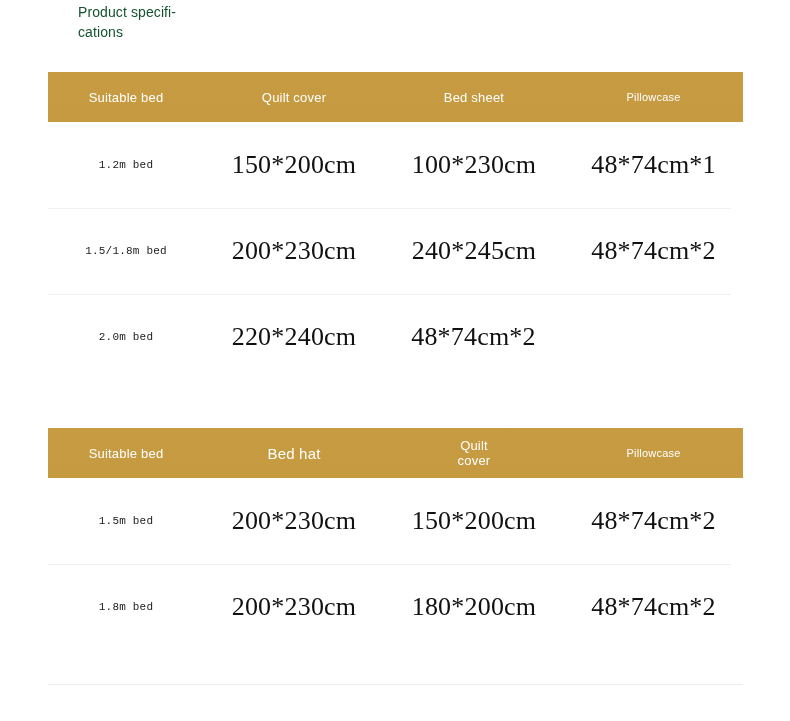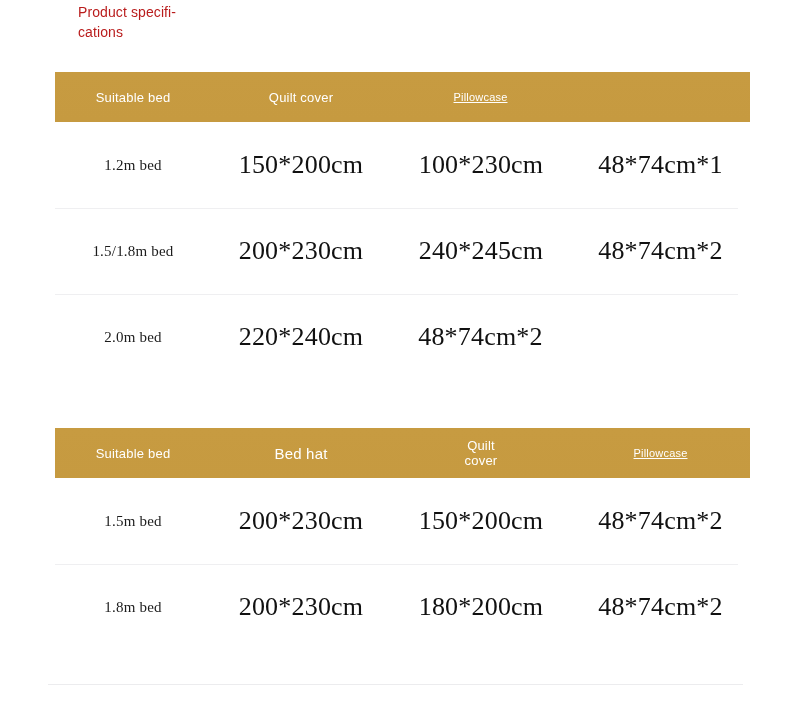--- a/index.html
+++ b/index.html
@@ -23,30 +23,30 @@
   }
 
   
   .page-title {
     position: absolute;
     left: 78px;
     top: 2px;
     width: 150px;
     font-size: 14px;
     line-height: 20px;
-    color: #b91c1c;
+    color: #14532d;
     font-family: "Liberation Sans", sans-serif;
     letter-spacing: 0.1px;
     white-space: pre-line;
   }
 
   
   .spec-table {
     position: absolute;
-    left: 55px;
+    left: 48px;
     width: 695px;
   }
   #table-1 { top: 72px; }
   #table-2 { top: 428px; }
 
   .table-header {
     display: flex;
     align-items: center;
     height: 50px;
     background: #c89c42;
@@ -64,21 +64,21 @@
   }
 
   
   .c1 { width: 156px; flex: 0 0 156px; }
   .c2 { width: 180px; flex: 0 0 180px; }
   .c3 { width: 180px; flex: 0 0 180px; }
   .c4 { width: 179px; flex: 0 0 179px; }
 
   .hcell.sz-lg { font-size: 15px; }
   .hcell.sz-md { font-size: 13px; }
-  .hcell.sz-sm { font-size: 11px; text-decoration: underline; }
+  .hcell.sz-sm { font-size: 11px; }
 
   
   .table-body { background: #ffffff; }
   .trow {
     display: flex;
     align-items: center;
     height: 86px;
     position: relative;
   }
   .trow + .trow::before {
@@ -89,22 +89,22 @@
     top: 0;
     height: 1px;
     background: #efeff1;
   }
 
   .cell {
     text-align: center;
     color: #1b1b1b;
   }
   .cell.bed {
-    font-family: Liberation Serif, serif;
-    font-size: 15px;
+    font-family: Liberation Mono, monospace;
+    font-size: 11px;
     letter-spacing: 0.2px;
   }
   .cell.size {
     font-family: "Liberation Serif", serif;
     font-size: 26px;
     letter-spacing: 0.2px;
     color: #111111;
   }
 
   
@@ -122,20 +122,21 @@
 
 <div class="page">
 
   <div class="page-title">Product specifi-
 cations</div>
 
   <div class="spec-table" id="table-1">
     <div class="table-header">
       <div class="hcell c1 sz-md">Suitable bed</div>
       <div class="hcell c2 sz-md">Quilt cover</div>
+      <div class="hcell c3 sz-md">Bed sheet</div>
       <div class="hcell c4 sz-sm">Pillowcase</div>
     </div>
 
     <div class="table-body">
       <div class="trow">
         <div class="cell bed c1">1.2m bed</div>
         <div class="cell size c2">150*200cm</div>
         <div class="cell size c3">100*230cm</div>
         <div class="cell size c4">48*74cm*1</div>
       </div>

